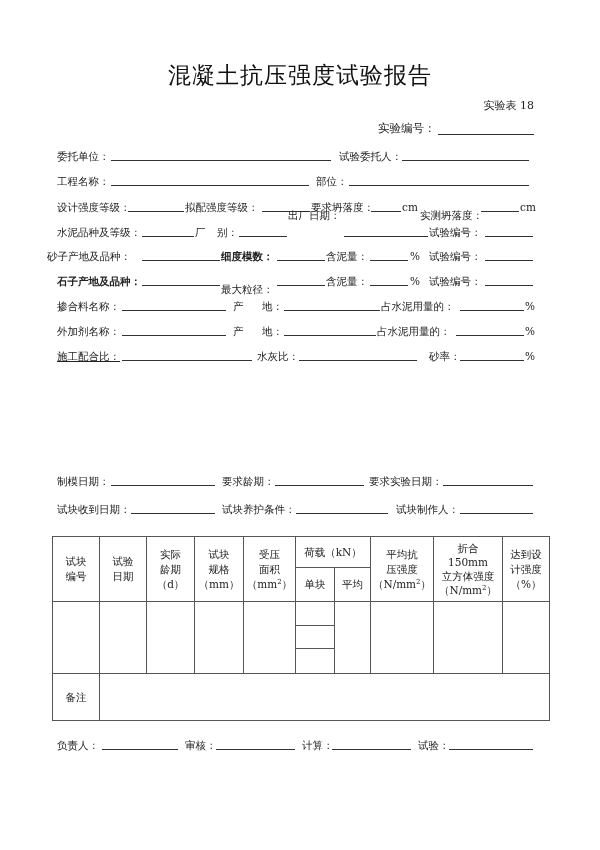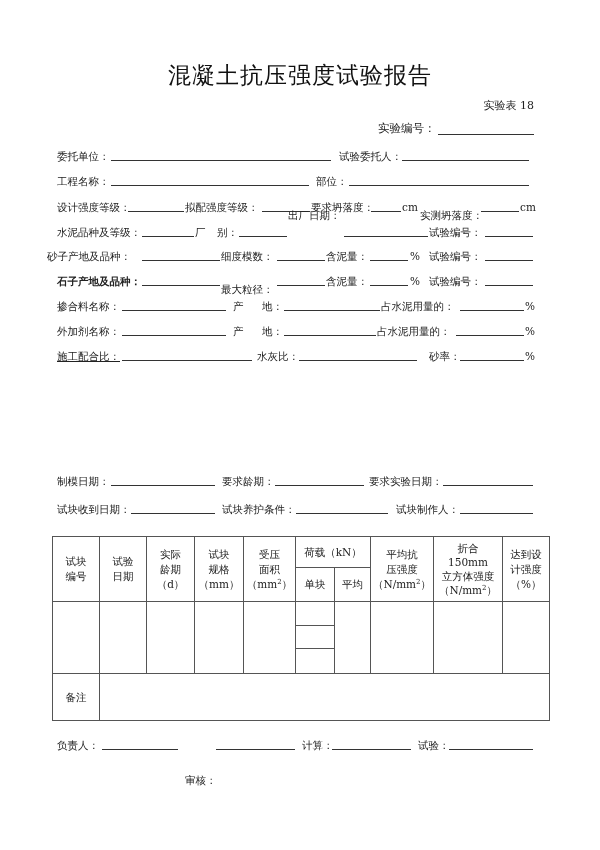--- a/index.html
+++ b/index.html
@@ -49,21 +49,21 @@
 <span class="lbl" style="left:195px; top:226px;">厂</span>
 <span class="lbl" style="left:217px; top:226px;">别：</span>
 <div class="line" style="left:239px; width:48px; top:236px;"></div>
 <span class="lbl" style="left:288px; top:209px;">出厂日期：</span>
 <div class="line" style="left:344px; width:84px; top:236px;"></div>
 <span class="lbl" style="left:429px; top:226px;">试验编号：</span>
 <div class="line" style="left:485px; width:48px; top:236px;"></div>
 
 <span class="lbl" style="left:47px; top:250px;">砂子产地及品种：</span>
 <div class="line" style="left:142px; width:78px; top:260px;"></div>
-<span class="lbl" style="left:221px; top:250px;">细度模数：</span>
+<span class="lbl" style="left:221px; top:250px;font-weight:bold;">细度模数：</span>
 <div class="line" style="left:277px; width:48px; top:260px;"></div>
 <span class="lbl" style="left:326px; top:250px;">含泥量：</span>
 <div class="line" style="left:370px; width:38px; top:260px;"></div>
 <span class="lbl" style="left:410px; top:250px;">%</span>
 <span class="lbl" style="left:429px; top:250px;">试验编号：</span>
 <div class="line" style="left:485px; width:48px; top:260px;"></div>
 
 <span class="lbl" style="left:57px; top:275px;font-weight:bold;">石子产地及品种：</span>
 <div class="line" style="left:142px; width:78px; top:285px;"></div>
 <span class="lbl" style="left:221px; top:283px;">最大粒径：</span>
@@ -209,18 +209,18 @@
   </tr>
   <tr style="height:47px">
     <td>备注</td>
     <td colspan="9"></td>
   </tr>
 </tbody>
   </table>
 
 <span class="lbl" style="left:57px; top:739px;">负责人：</span>
 <div class="line" style="left:102px; width:76px; top:749px;"></div>
-<span class="lbl" style="left:185px; top:739px;margin-top:35px;">审核：</span>
+<span class="lbl" style="left:185px; top:739px;">审核：</span>
 <div class="line" style="left:216px; width:79px; top:749px;"></div>
 <span class="lbl" style="left:302px; top:739px;">计算：</span>
 <div class="line" style="left:332px; width:79px; top:749px;"></div>
 <span class="lbl" style="left:418px; top:739px;">试验：</span>
 <div class="line" style="left:449px; width:84px; top:749px;"></div>
 
 </body></html>

